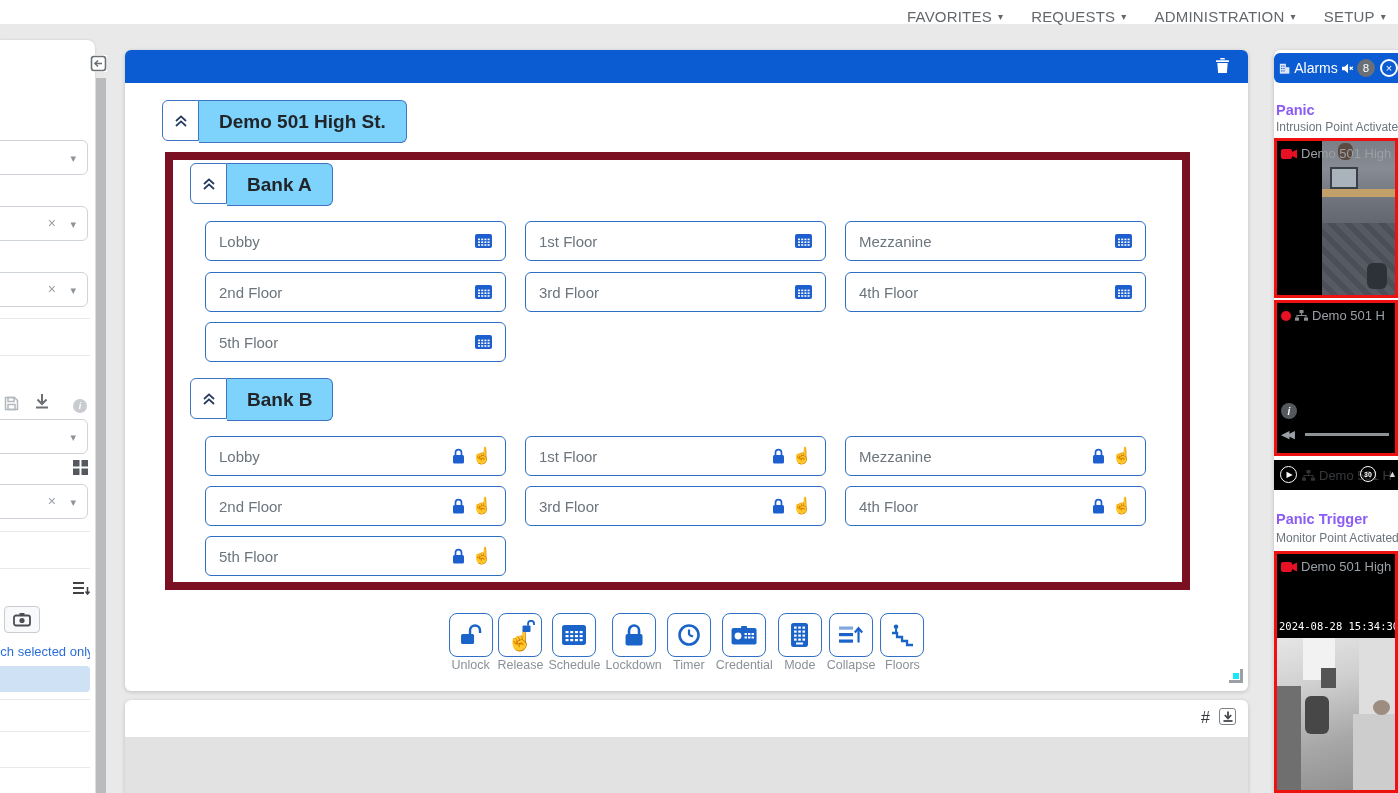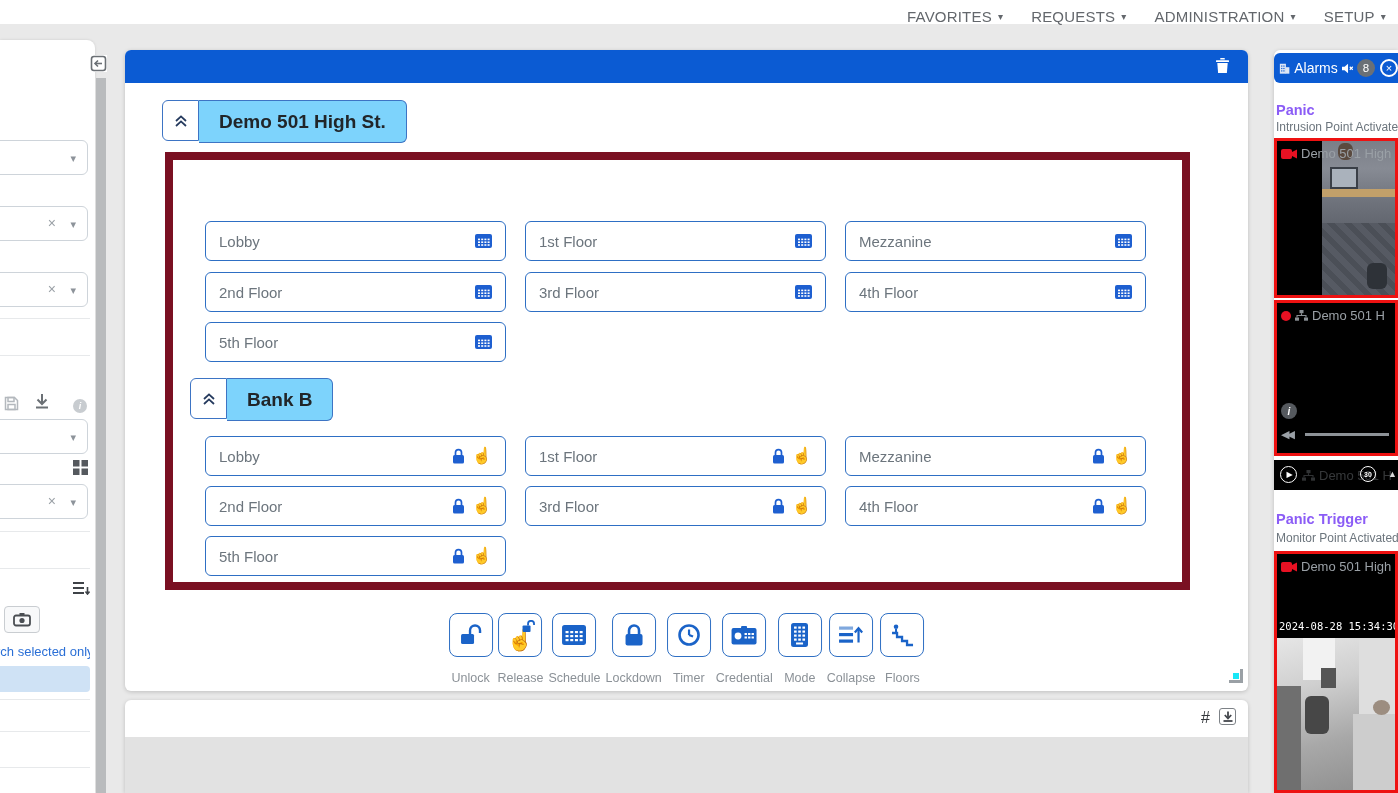--- a/index.html
+++ b/index.html
@@ -37,21 +37,21 @@
   .hdr-label { height:43px; border:1px solid #3d74c4; border-left:none; border-radius:0 6px 6px 0; display:flex; align-items:center; padding:0 20px; font-size:19px; font-weight:bold; color:#212529; background:#7dd3fc; }
   .maroon { position:absolute; left:40px; top:102px; width:1025px; height:438px; border:8px solid #7a1022; background:#fff; }
   .flrbtn { position:absolute; width:301px; height:40px; border:1.5px solid #2e6fc4; border-radius:6px; background:#fff; display:flex; align-items:center; padding:0 13px; cursor:pointer; }
   .flr-label { color:#6c757d; font-size:15px; flex:1; text-align:left; }
   .flr-icons { display:flex; align-items:center; gap:7px; }
   .hand-glyph { color:#2e6fc4; font-size:16px; line-height:1; }
 
   .toolbar { position:absolute; top:563px; left:50%; transform:translateX(-50%); display:flex; gap:5px; align-items:flex-start; }
   .tbitem { display:flex; flex-direction:column; align-items:center; cursor:pointer; }
   .tb-box { width:44px; height:44px; border:1.5px solid #2e6fc4; border-radius:8px; background:#fff; display:flex; align-items:center; justify-content:center; }
-  .tb-label { margin-top:14px; font-size:12.5px; color:#8b9197; white-space:nowrap; }
+  .tb-label { margin-top:1px; font-size:12.5px; color:#8b9197; white-space:nowrap; }
   .release-wrap { position:relative; width:26px; height:26px; }
   .release-hand { position:absolute; left:0; bottom:-2px; color:#1a63c8; font-size:21px; line-height:1; }
   .release-lock { position:absolute; right:-3px; top:-2px; }
 
   .resize-handle { position:absolute; right:5px; bottom:8px; width:14px; height:14px; border-right:3px solid #9aa0a5; border-bottom:3px solid #9aa0a5; cursor:nwse-resize; }
   .resize-cyan { position:absolute; right:1px; bottom:1px; width:6px; height:6px; background:#19e7f7; }
 
   
   .bottom { position:absolute; left:125px; top:700px; width:1123px; height:93px; background:#fff; border-radius:6px 6px 0 0; box-shadow:0 1px 4px rgba(0,0,0,.18); }
   .bottom-hash { position:absolute; right:38px; top:9px; color:#33373b; font-size:16px; }
@@ -219,20 +219,29 @@
         <svg width="16" height="16" viewBox="0 0 16 16">
             <polyline points="3,8 8,3.4 13,8" fill="none" stroke="#253a5e" stroke-width="1.8"></polyline>
             <polyline points="3,13 8,8.4 13,13" fill="none" stroke="#253a5e" stroke-width="1.8"></polyline>
           </svg>
       </button>
       <div class="hdr-label">Demo 501 High St.</div>
     </div>
 
     <div class="maroon">
 
+      <div class="hdr-group" style="left:17px; top:3px;">
+        <button class="chev-btn">
+          <svg width="16" height="16" viewBox="0 0 16 16">
+              <polyline points="3,8 8,3.4 13,8" fill="none" stroke="#253a5e" stroke-width="1.8"></polyline>
+              <polyline points="3,13 8,8.4 13,13" fill="none" stroke="#253a5e" stroke-width="1.8"></polyline>
+            </svg>
+        </button>
+        <div class="hdr-label">Bank A</div>
+      </div>
 
       <button class="flrbtn" style="left:32px; top:61px;">
         <span class="flr-label">Lobby</span>
         <span class="flr-icons">
             <svg width="17" height="14" viewBox="0 0 17 14">
               <rect width="17" height="14" rx="2" fill="#1e5fd0"></rect>
               <g fill="#fff">
                 <rect x="3" y="4.6" width="2" height="1.6"></rect>
                 <rect x="6.2" y="4.6" width="2" height="1.6"></rect>
                 <rect x="9.4" y="4.6" width="2" height="1.6"></rect>

